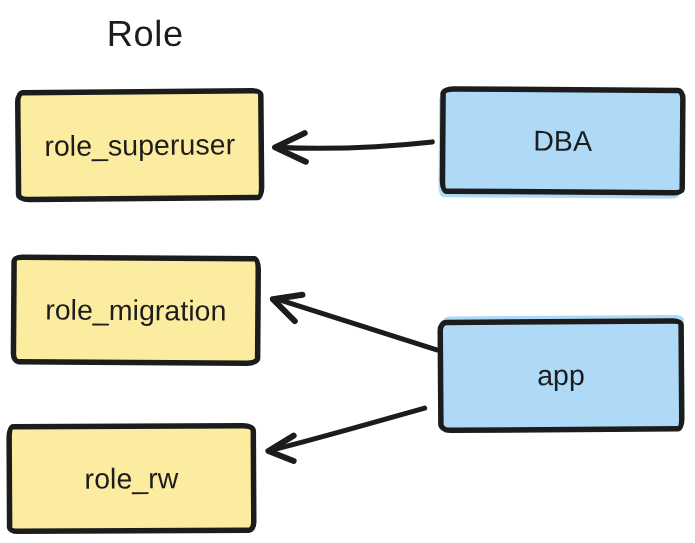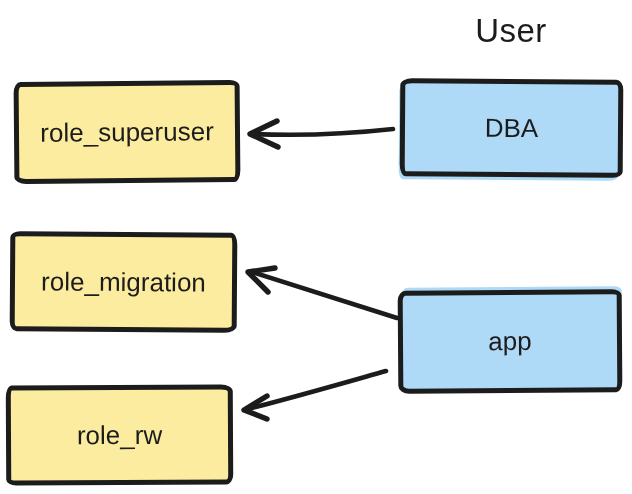--- a/index.html
+++ b/index.html
@@ -84,22 +84,22 @@
     stroke-linejoin: round;
   }
   .edge-line { stroke-width: 4.6px; }
   .edge-head { stroke-width: 5.4px; }
 </style>
 </head>
 <body>
 
 <div class="canvas">
 
+  <h2 class="col-title title-role">Role</h2>
 
-  <h2 class="col-title title-user">User</h2>
 
   <div class="node role-node n-superuser">
     <span>role_superuser</span>
   </div>
 
   <div class="node role-node n-migration">
     <span>role_migration</span>
   </div>
 
   <div class="node role-node n-rw">

